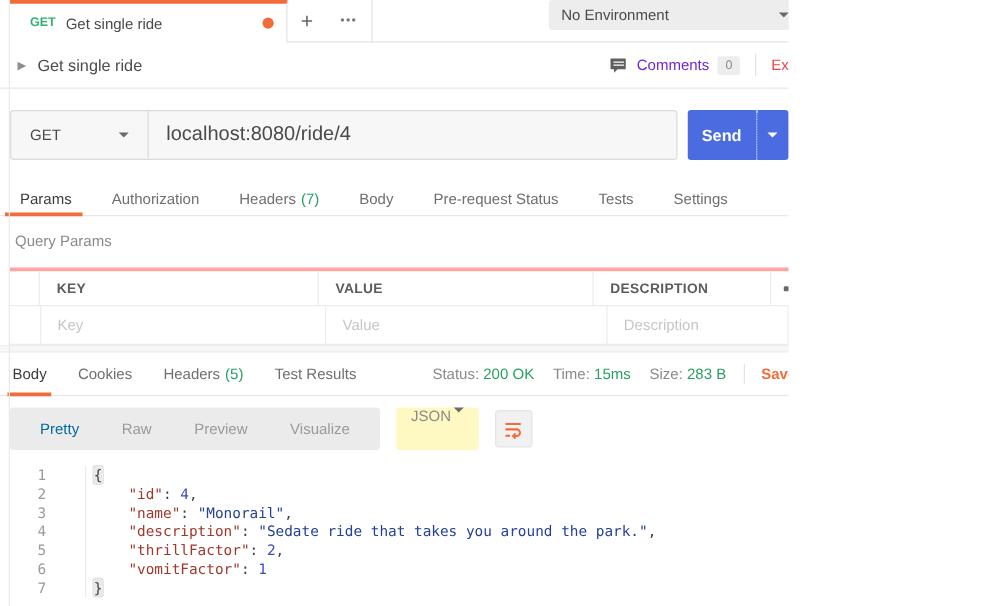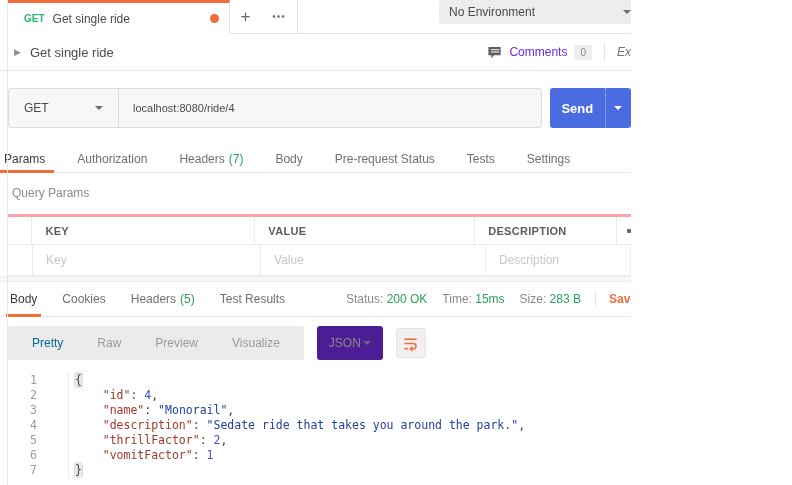--- a/index.html
+++ b/index.html
@@ -28,38 +28,38 @@
 
   
   .header-row { height:37px; border-bottom:1px solid #e8e8e8; display:flex; align-items:center; padding-left:14px; }
   .disclosure { color:#8f8f8f; font-size:9px; margin-right:9px; }
   .header-title { font-size:13px; color:#4b4b4b; }
   .header-right { margin-left:auto; display:flex; align-items:center; }
   .comment-icon { margin-right:7px; display:flex; }
   .comments-label { color:#6d28d9; margin-right:7px; }
   .count-badge { background:#ededed; color:#8a8a8a; font-size:10px; padding:2px 6px; border-radius:2px; }
   .header-divider { width:1px; height:18px; background:#e3e3e3; margin:0 12px; }
-  .examples-label { color:#737373; white-space:nowrap;font-style:italic; }
+  .examples-label { color:#ef4444; white-space:nowrap; }
 
   
   .request-section { height:74px; display:flex; align-items:center; padding-left:8px; }
   .url-group { display:flex; height:40px; width:672px; border:1px solid #dcdcdc; border-radius:3px; background:#f7f7f7; }
   .method-select { width:110px; border-right:1px solid #dcdcdc; display:flex; align-items:center;
     justify-content:space-between; padding:0 15px; color:#4a4a4a; }
-  .url-input { flex:1; border:none; background:transparent; padding:0 14px; font:inherit; font-size:11px;
+  .url-input { flex:1; border:none; background:transparent; padding:0 14px; font:inherit; font-size:16px;
     color:#4a4a4a; outline:none; }
   .send-group { margin-left:8px; display:flex; height:40px; border-radius:3px; overflow:hidden; }
   .send-main { background:var(--send-blue,#4a6ce0); color:#fff; font-weight:bold; font-size:13px; width:69px;
     display:flex; align-items:center; justify-content:center; }
   .send-caret { background:var(--send-blue,#4a6ce0); width:33px; display:flex; align-items:center;
     justify-content:center; border-left:1px dotted rgba(255,255,255,.55); }
   .send-caret .caret-down { border-top-color:#fff; }
 
   
-  .request-tabs { display:flex; height:28px; border-bottom:1px solid #e8e8e8; align-items:stretch; }
+  .request-tabs { display:flex; height:28px; border-bottom:1px solid #e8e8e8; padding-left:12px; align-items:stretch; }
   .rtab { display:flex; align-items:center; gap:4px; padding:0 4px; margin-right:24px; color:#6f6f6f; position:relative; }
   .rtab.active { color:#3b3b3b; }
   .rtab.active::after { content:""; position:absolute; left:-8px; right:-5px; bottom:-1px; height:3px;
     background:var(--orange,#f26b3a); }
   .cnt { color:var(--green,#28a160); }
 
   
   .qp-section { padding:13px 0 0 12px; }
   .qp-label { color:#8a8a8a; }
   .qp-table { margin:14px 0 0 -4px; border-top:3px solid #fca5a5; margin-left:8px; }
@@ -91,21 +91,21 @@
   .meta-label { color:#8a8a8a; }
   .meta-value { color:var(--green,#28a160); }
   .meta-divider { width:1px; height:16px; background:#e5e5e5; margin:0 0 0 14px; }
   .save-label { color:var(--orange,#f26b3a); font-weight:bold; margin-left:13px; margin-right:-6px; }
 
   
   .viewer-bar { display:flex; align-items:center; padding:9px 0 9px 8px; gap:13px; }
   .mode-group { display:flex; background:#ebebeb; border-radius:3px; height:34px; align-items:center; padding:0 7px; }
   .mode { padding:0 17px; color:#9a9a9a; }
   .mode.active { color:#0369a1; }
-  .format-select { background:#4c1d95; border-radius:3px; height:34px; display:flex; align-items:center;
+  .format-select { background:#fef9c3; border-radius:3px; height:34px; display:flex; 
     justify-content:space-between; padding:0 12px; width:66px; color:#8a8a8a; }
   .wrap-btn { width:30px; height:30px; background:#f1f1f1; border:1px solid #e4e4e4; border-radius:3px;
     display:flex; align-items:center; justify-content:center; }
 
   
   .code-area { padding-top:4px; font-family:"DejaVu Sans Mono", monospace; font-size:11.5px; line-height:15px; }
   .code-line { display:flex; }
   .ln { width:69px; padding-right:31px; text-align:right; color:#9b9b9b; border-right:1px solid #ebebeb; flex:none; }
   .lc { padding-left:6px; white-space:pre; color:#3f3f3f; }
   .tk-key { color:var(--code-key,#a0392b); }

